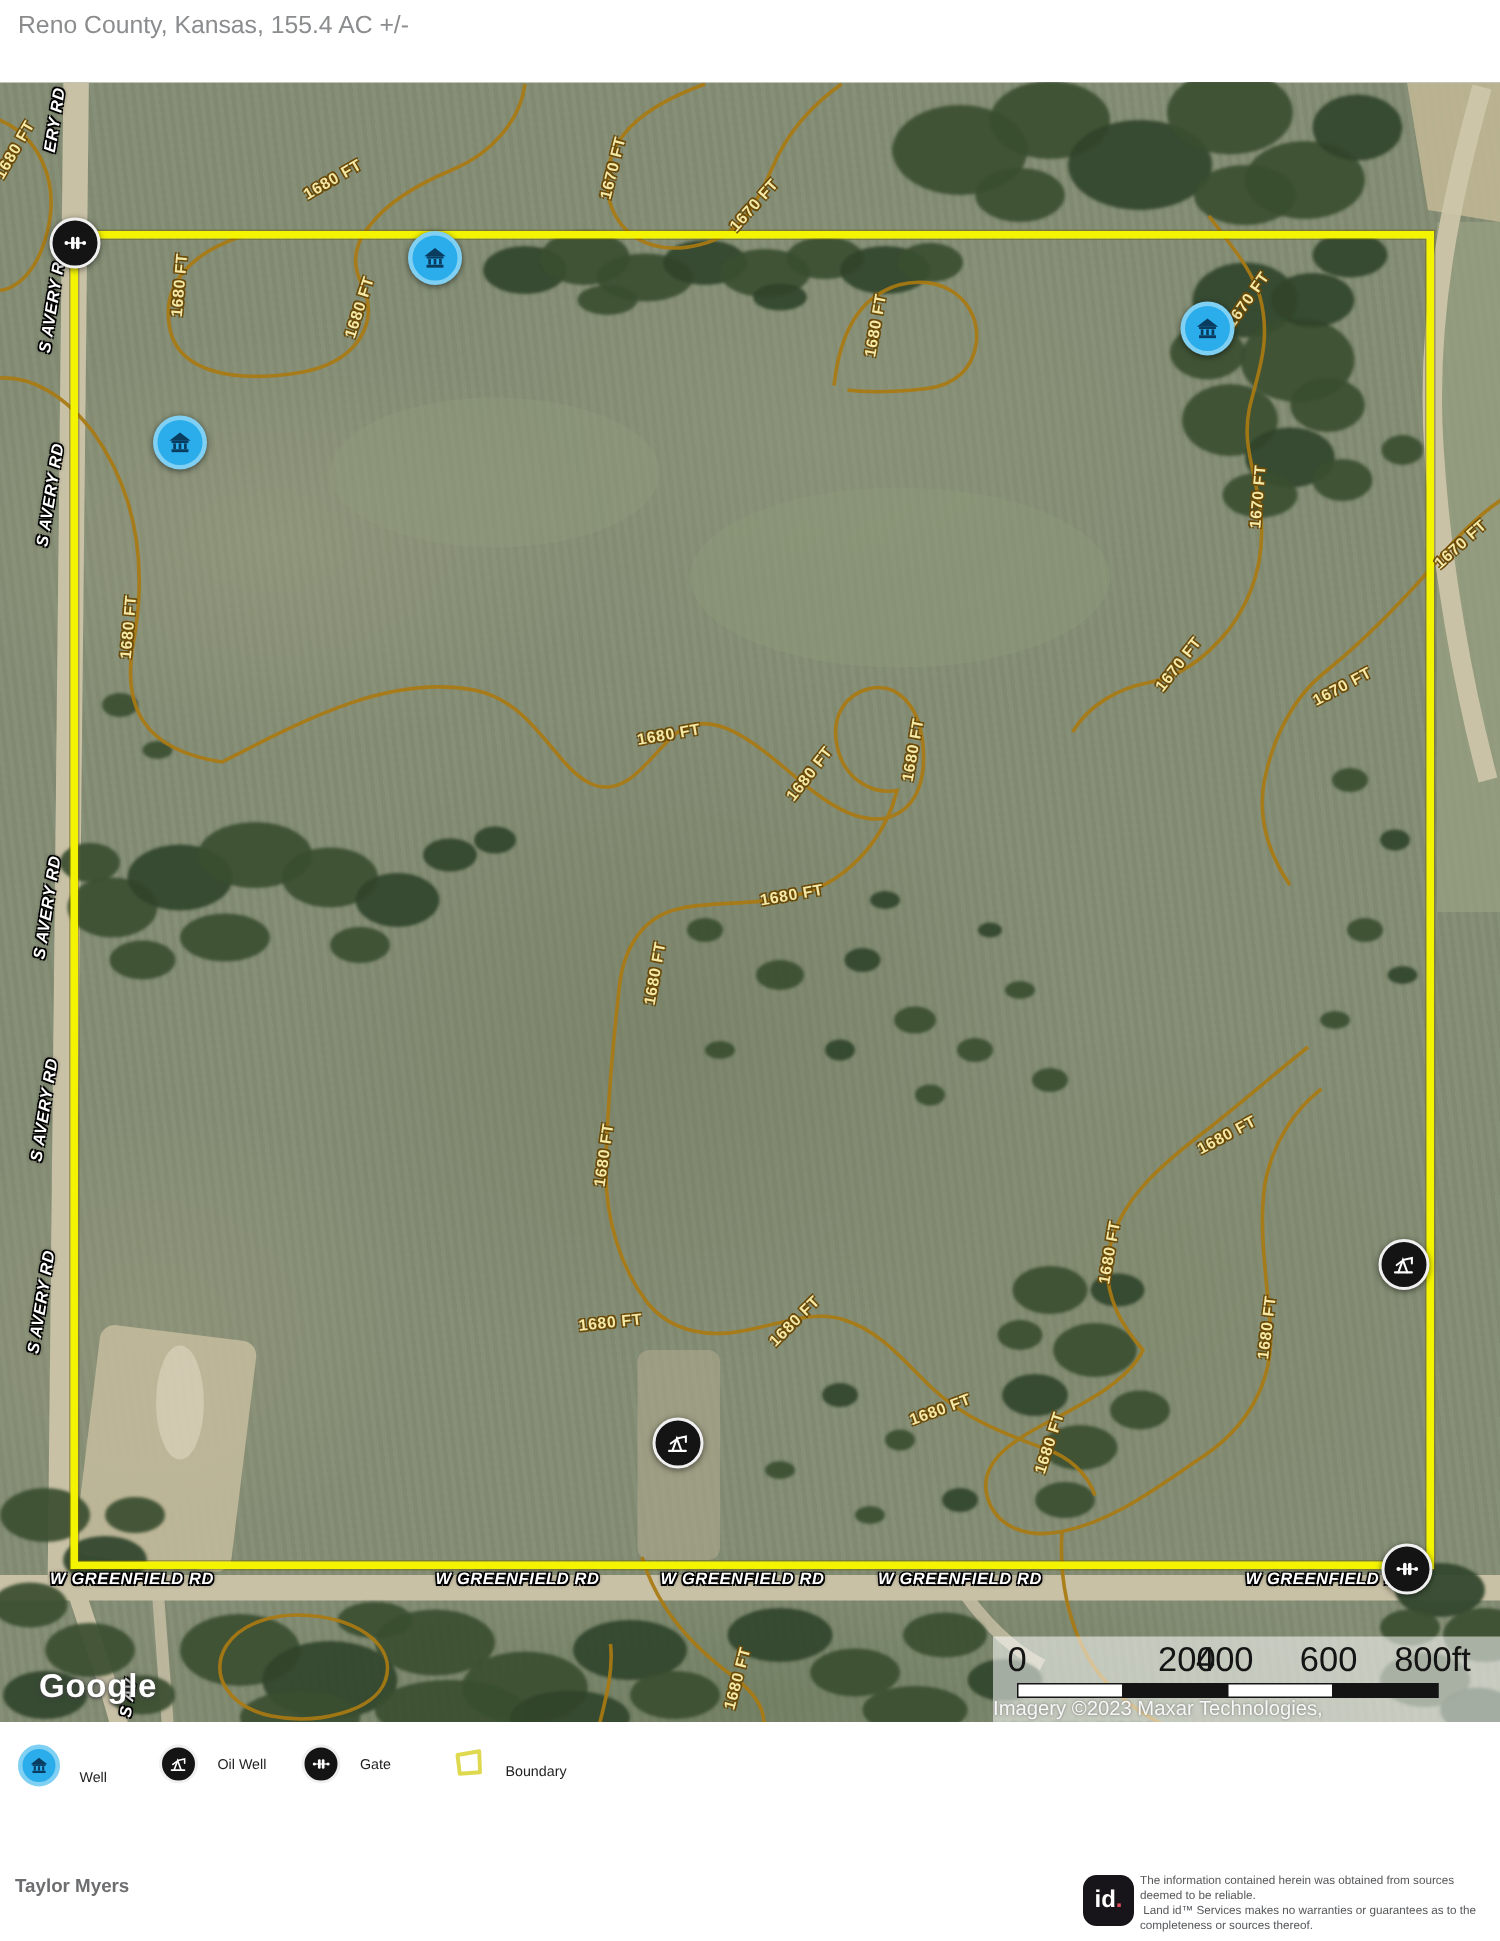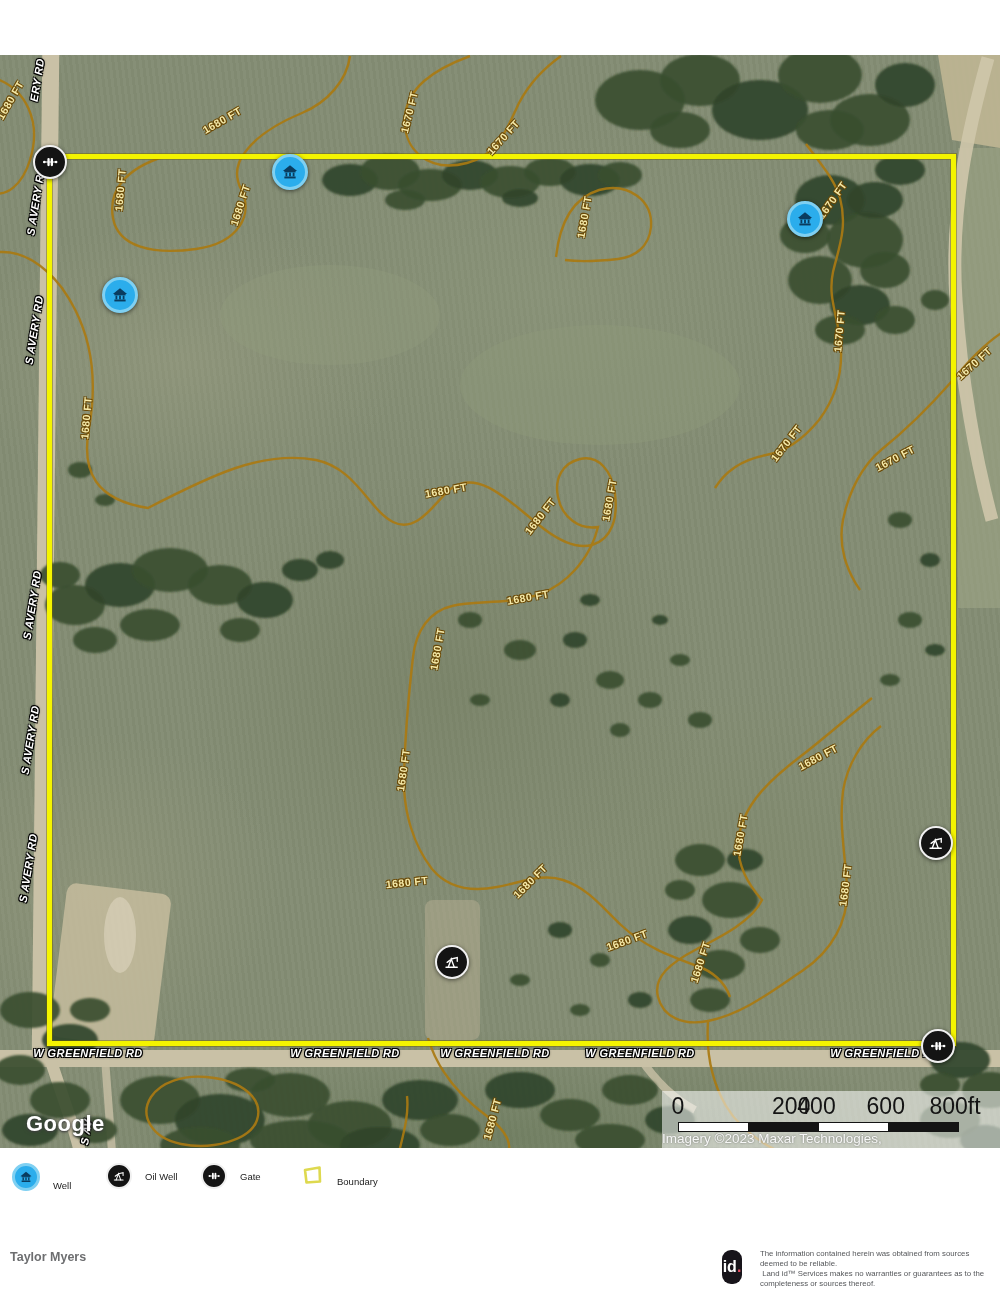--- a/index.html
+++ b/index.html
@@ -48,32 +48,33 @@
     text-shadow:0 0 2px rgba(90,90,90,.8);}
   
   .legend{position:absolute;left:0;top:1155px;width:1000px;height:44px;background:#fff;}
   .legend-item{position:absolute;top:8px;display:flex;align-items:center;gap:13px;}
   .legend-item .marker{position:static;transform:none;width:22px;height:22px;box-shadow:none;}
   .legend-item .marker svg{width:14px;height:14px;}
   .legend-swatch{width:24px;height:24px;}
   .legend-label{font-size:9.5px;color:#222;}
   
   .prepared{position:absolute;left:10px;top:1250px;font-size:12.5px;font-weight:bold;color:#6d6e70;}
-  .idlogo{position:absolute;left:722px;top:1250px;width:20px;height:34px;background:#17141a;border-radius:9px;
+  .idlogo{position:absolute;left:722px;top:1250px;width:34px;height:34px;background:#17141a;border-radius:9px;
     display:flex;align-items:center;justify-content:center;font-weight:bold;font-size:16px;color:#fff;}
   .idlogo .dot{color:#e34b5f;}
   .disclaimer{position:absolute;left:760px;top:1249px;width:240px;font-size:7.8px;line-height:10px;
     color:#55575a;white-space:pre;}
 </style>
 </head>
 <body>
 
 <div class="page">
 
   <div class="hdr">
+    <div class="hdr-sub">Reno County, Kansas, 155.4 AC +/-</div>
   </div>
 
   <div class="map" id="map">
     <div class="map-base"></div>
 
     <svg class="terrain" width="1000" height="1093" viewBox="0 0 1000 1093">
       <defs>
           <filter id="soft" x="-20%" y="-20%" width="140%" height="140%">
             <feGaussianBlur stdDeviation="1.2"></feGaussianBlur>
           </filter>

